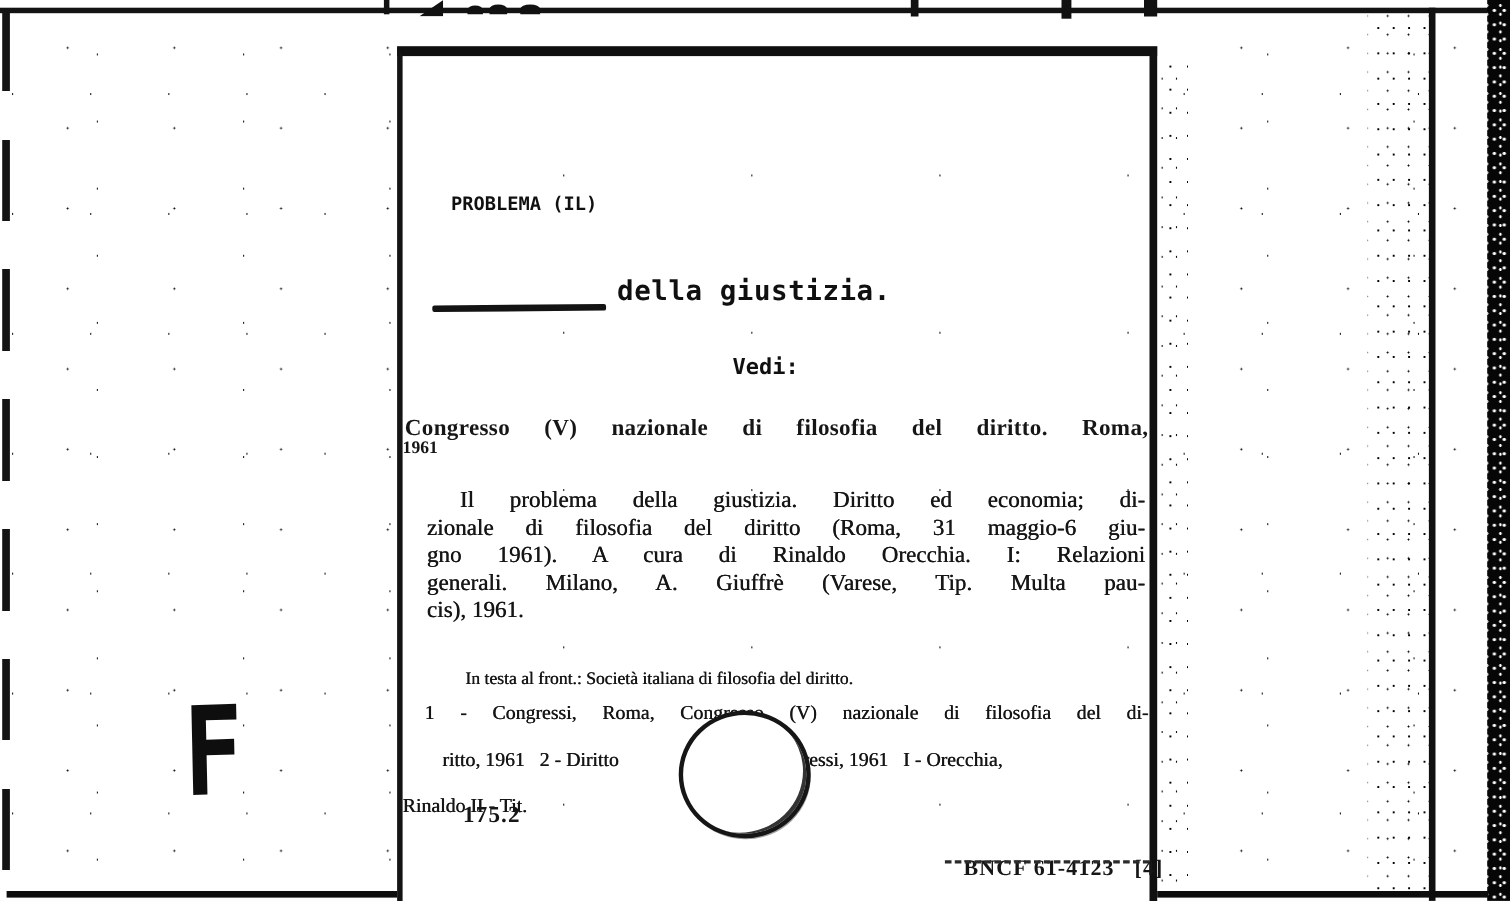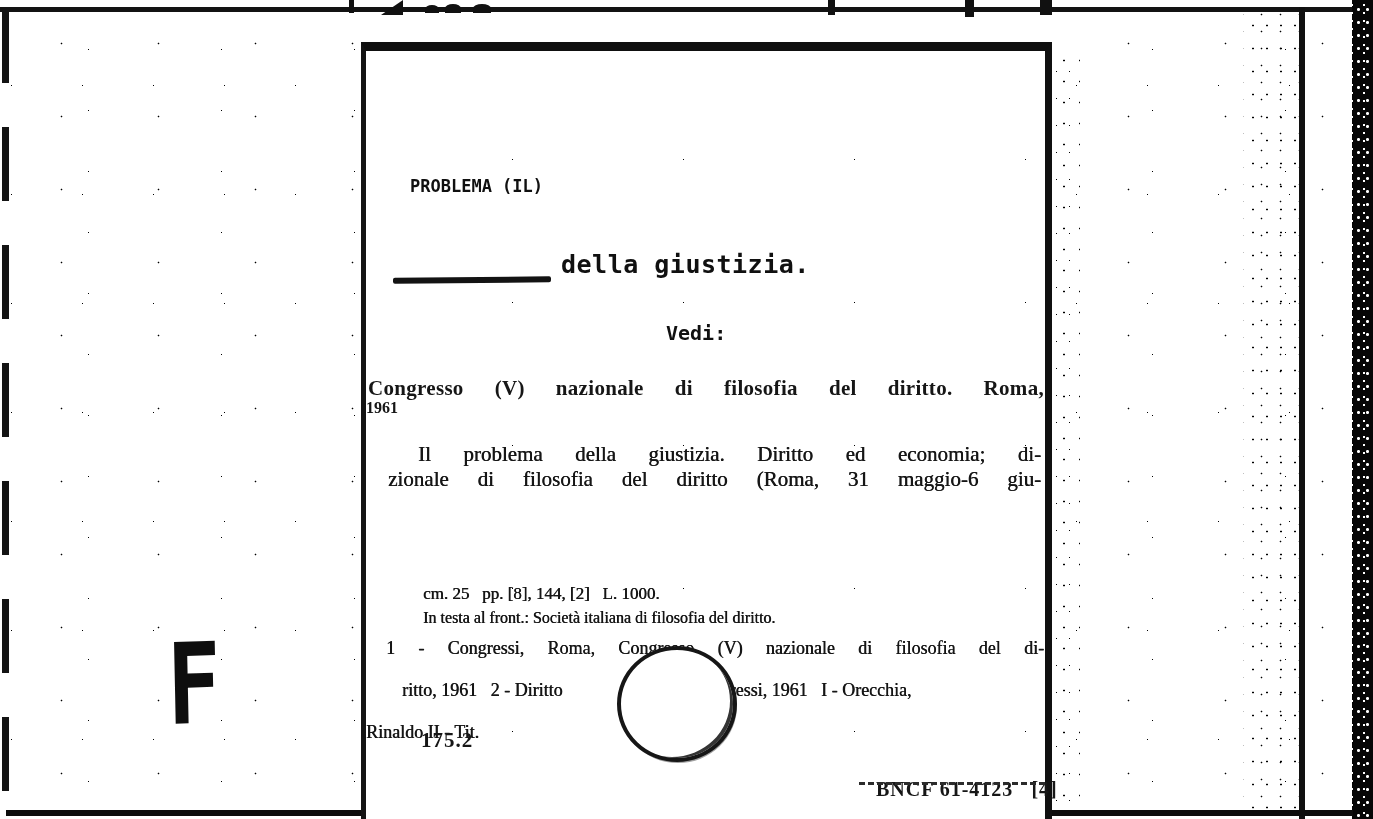--- a/index.html
+++ b/index.html
@@ -110,23 +110,25 @@
     <div class="abs" id="title-dash"></div>
     <div class="abs mono" id="title-continuation">della giustizia.</div>
     <div class="abs mono" id="see-label">Vedi:</div>
 
     <div class="abs print just" id="entry-heading">Congresso (V) nazionale di filosofia del diritto. Roma,</div>
     <div class="abs print" id="entry-year">1961</div>
 
     <div class="abs print" id="entry-body">
       <div class="just indent">Il problema della giustizia. Diritto ed economia; di-</div>
       <div class="just">zionale di filosofia del diritto (Roma, 31 maggio-6 giu-</div>
+      <div class="just">gno 1961). A cura di Rinaldo Orecchia. I: Relazioni</div>
+      <div class="just">generali. Milano, A. Giuffrè (Varese, Tip. Multa pau-</div>
+      <div>cis), 1961.</div>
     </div>
 
-    <div class="abs print" id="collation">cm. 25   pp. [8], 144, [2]   L. 1000.</div>
     <div class="abs print" id="note">In testa al front.: Società italiana di filosofia del diritto.</div>
 
     <div class="abs print" id="tracings">
       <div class="just" id="tracing-1">1 - Congressi, Roma, Congresso (V) nazionale di filosofia del di-</div>
       <div id="tracing-2">
         <span>ritto, 1961   2 - Diritto</span><span class="gap-spacer"></span><span>Congressi, 1961   I - Orecchia,</span>
       </div>
       <div>Rinaldo   II - Tit.</div>
     </div>
 

